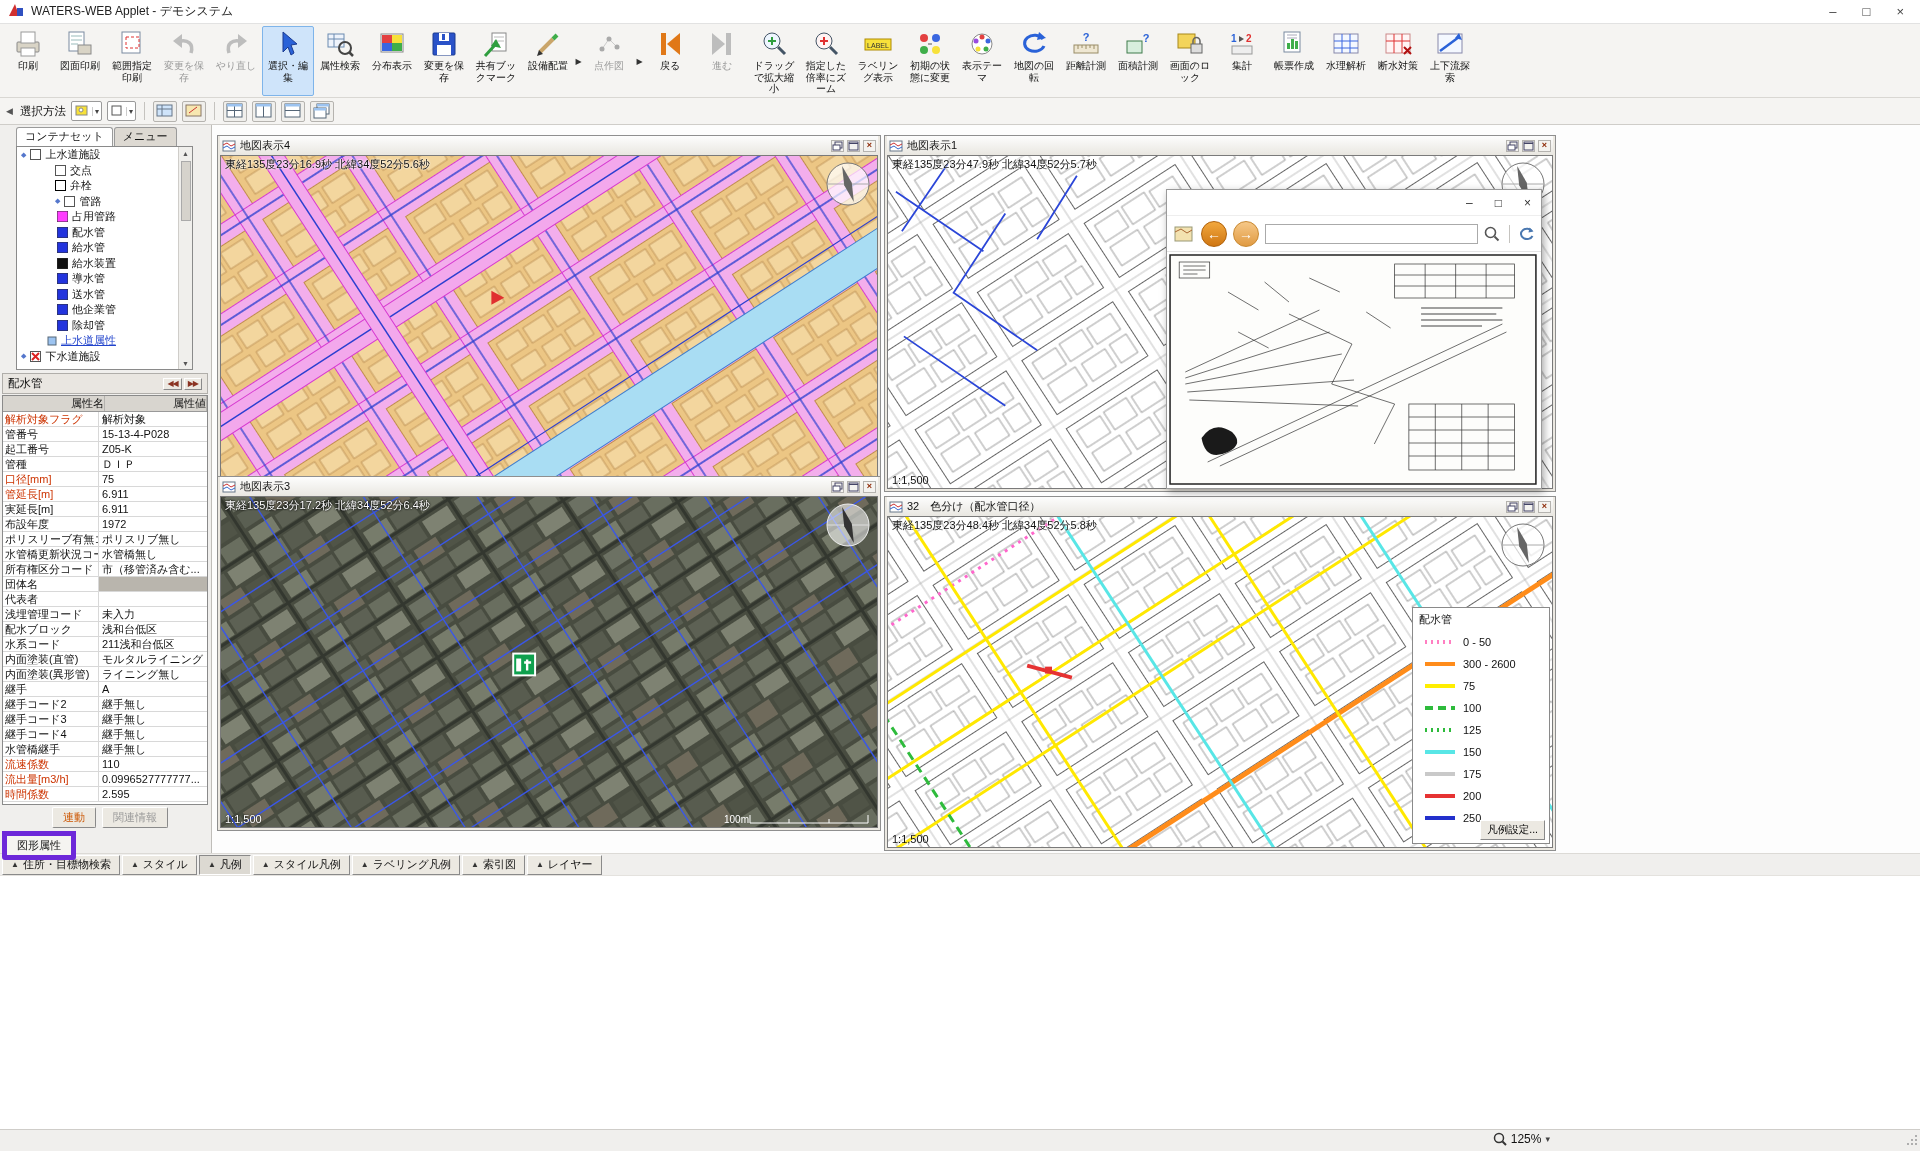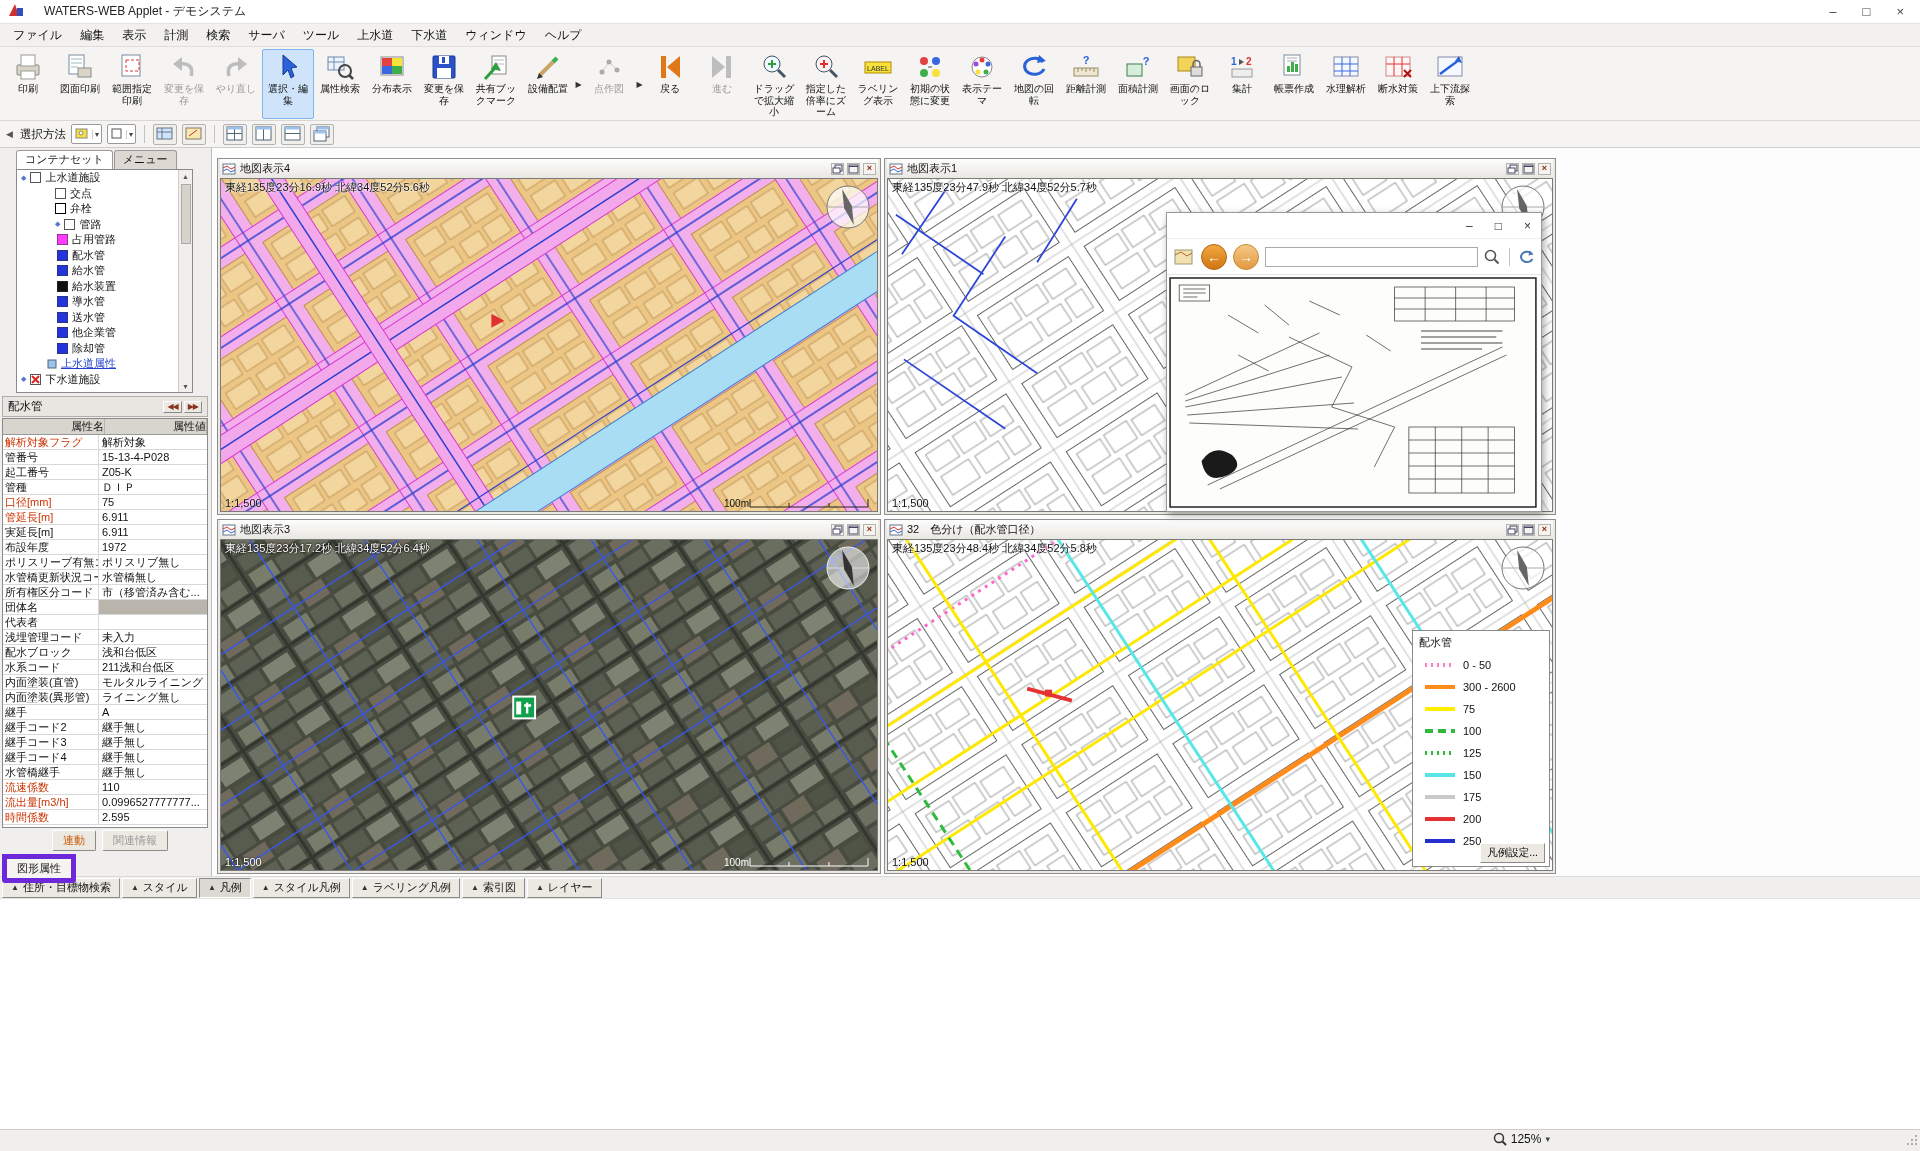--- a/index.html
+++ b/index.html
@@ -1,20 +1,20 @@
 <!DOCTYPE html>
 <html><head>
 <meta charset="utf-8">
 <style>
 *{box-sizing:border-box;margin:0;padding:0}
 html,body{width:1920px;height:1151px}
 body{font-family:"Liberation Sans","DejaVu Sans",sans-serif;font-size:12px;color:#111;background:#f0efed}
 .app{width:1920px;height:1151px;display:flex;flex-direction:column;overflow:hidden;position:relative;background:#f0efed}
 
-.titlebar{height:24px;background:#ffffff;display:flex;align-items:center;padding:0 8px;gap:20px;border-bottom:1px solid #e2e2e2}
+.titlebar{height:24px;background:#ffffff;display:flex;align-items:center;padding:0 8px;gap:7px;border-bottom:1px solid #e2e2e2}
 .titlebar .ttl{font-size:12px;color:#222}
 .winbtns{margin-left:auto;display:flex;gap:26px;color:#444;font-size:13px;padding-right:8px}
 .winbtns span{cursor:default}
 
 .menubar{height:23px;background:#f2f1ef;display:flex;align-items:center;padding:0 4px;border-bottom:1px solid #e0dedb}
 .menuitem{padding:2px 9px;font-size:12px}
 
 .toolbar{height:74px;background:#f5f4f2;display:flex;align-items:flex-start;padding:2px 2px;border-bottom:1px solid #d9d7d3;overflow:hidden}
 .tbtn{width:52px;min-width:46px;height:70px;display:flex;flex-direction:column;align-items:center;padding:2px 1px 0;font-size:10px;text-align:center;line-height:1.15;border:1px solid transparent;border-radius:2px}
 .tbtn .ti{width:30px;height:30px;flex:none;margin-bottom:1px}
@@ -115,33 +115,20 @@
           <rect x="9" y="6" width="6" height="8" fill="#3050c0"></rect>
         </svg></span>
     <span class="ttl">WATERS-WEB Applet - デモシステム</span>
     <span class="winbtns">
       <span>–</span>
       <span>□</span>
       <span>×</span>
     </span>
   </div>
 
-  <div class="menubar">
-    <span class="menuitem">ファイル</span>
-    <span class="menuitem">編集</span>
-    <span class="menuitem">表示</span>
-    <span class="menuitem">計測</span>
-    <span class="menuitem">検索</span>
-    <span class="menuitem">サーバ</span>
-    <span class="menuitem">ツール</span>
-    <span class="menuitem">上水道</span>
-    <span class="menuitem">下水道</span>
-    <span class="menuitem">ウィンドウ</span>
-    <span class="menuitem">ヘルプ</span>
-  </div>
 
   <div class="toolbar">
     <div class="tbtn">
         <svg class="ti" viewBox="0 0 30 30">
           <rect x="4" y="13" width="22" height="10" rx="1" fill="#d9d4c6" stroke="#8a8a8a"></rect>
           <rect x="8" y="3" width="14" height="11" fill="#fff" stroke="#999"></rect>
           <rect x="8" y="19" width="14" height="8" fill="#fff" stroke="#999"></rect>
         </svg>
         <span>印刷</span>
       </div>
@@ -774,21 +761,21 @@
           <div class="compass"><svg viewBox="0 0 46 46">
                 <circle cx="23" cy="23" r="21" fill="rgba(255,255,255,0.7)" stroke="#777"></circle>
                 <line x1="2" y1="23" x2="44" y2="23" stroke="#aaa"></line>
                 <g transform="rotate(-18 23 23)">
                   <polygon points="23,4 27,23 23,42 19,23" fill="#666"></polygon>
                 </g>
               </svg></div>
         </div>
       </div>
 
-      <div class="mwin" style="left:5px;top:371px;width:664px;height:355px">
+      <div class="mwin" style="left:5px;top:351px;width:664px;height:355px">
         <div class="mtitle">
           <svg width="14" height="12">
               <rect x="1" y="1" width="12" height="10" fill="#fff" stroke="#678"></rect>
               <path d="M1 5l4-2 4 3 4-2" stroke="#c33" fill="none"></path>
               <path d="M1 8l4-2 4 3 4-2" stroke="#36c" fill="none"></path>
             </svg>
           <span>地図表示3</span>
           <span class="mbtns">
             <span class="mb">
                 <svg width="11" height="10">

